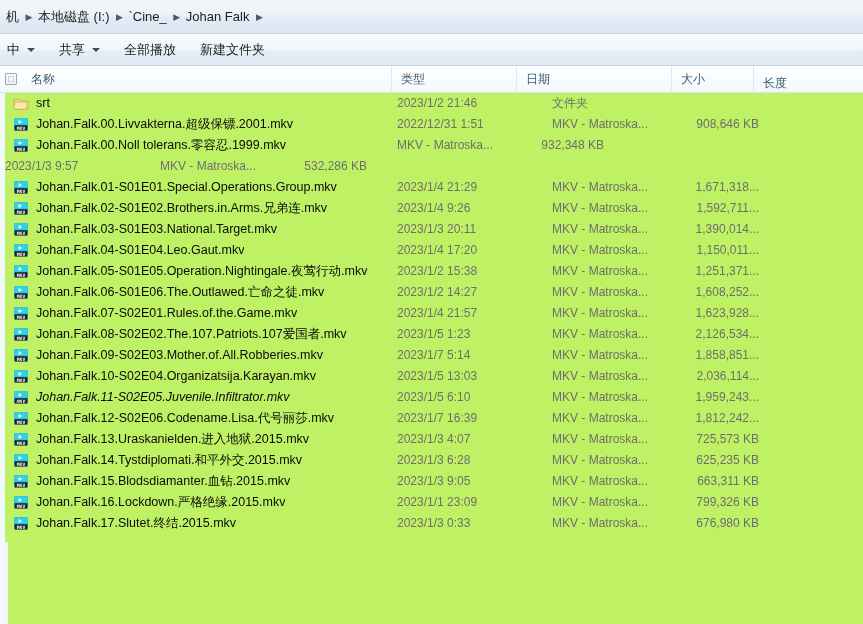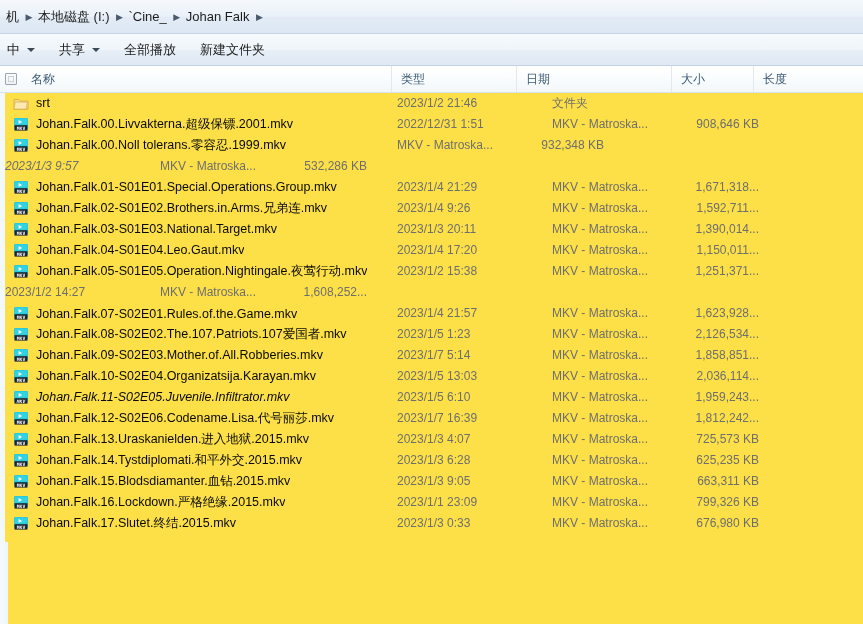--- a/index.html
+++ b/index.html
@@ -105,21 +105,21 @@
     display: flex;
     align-items: center;
     font-size: 12px;
     color: #3c5a74;
     padding-left: 9px;
     border-right: 1px solid #e1e8ef;
     height: 100%;
     overflow: hidden;
     white-space: nowrap;
   }
-  .ch.last { border-right: none; }
+  .ch.last { border-right: none; align-items: flex-end; }
   .ch-check {
     flex: 0 0 22px;
     display: flex;
     align-items: center;
     justify-content: center;
     padding-left: 0;
     border-right: none;
   }
   .hdr-checkbox {
     width: 12px; height: 12px;
@@ -133,21 +133,21 @@
     position: absolute;
     left: 2px; top: 2px; right: 2px; bottom: 2px;
     border: 1px solid #c9d2da;
   }
 
   
   .listwrap {
     flex: 1 1 auto;
     position: relative;
     overflow: hidden;
-    background: #fde047;
+    background: #bef264;
   }
   .leftstrip {
     position: absolute;
     left: 0; top: 0; bottom: 0;
     width: 5px;
     background: #f3f8fc;
     z-index: 2;
   }
   .row {
     display: flex;
@@ -295,21 +295,21 @@
                 <text x="8" y="12.5" font-family="DejaVu Sans Mono, monospace" font-size="4.6" fill="#ffffff" text-anchor="middle" font-weight="bold">MKV</text>
               </svg>
             </span>
             <span class="fname">Johan.Falk.00.Noll tolerans.零容忍.1999.mkv</span>
           </div>
           <div class="cell-type" style="flex: 0 0 125px; width: 125px;">MKV - Matroska...</div>
           <div class="cell-size" style="flex: 0 0 82px; width: 82px;">932,348 KB</div>
           <div class="cell-len" style="flex: 0 0 104px; width: 104px;"></div>
         </div>
         <div class="row">
-          <div class="cell-date" style="flex: 0 0 155px; width: 155px; font-style: italic;">2023/1/3 9:57</div>
+          <div class="cell-date" style="flex: 0 0 155px; width: 155px;">2023/1/3 9:57</div>
           <div class="cell-type" style="flex: 0 0 125px; width: 125px;">MKV - Matroska...</div>
           <div class="cell-size" style="flex: 0 0 82px; width: 82px;">532,286 KB</div>
           <div class="cell-len" style="flex: 0 0 104px; width: 104px;"></div>
         </div>
         <div class="row">
           <div class="cell-name" style="flex: 0 0 392px; width: 392px;">
             <span class="ico">
               <svg width="16" height="16" viewBox="0 0 16 16">
                 <rect x="1" y="1" width="14" height="11" rx="1" fill="#2ec8d8"></rect>
                 <rect x="2" y="2" width="12" height="5.2" fill="#31d2e2"></rect>
@@ -391,27 +391,39 @@
               </svg>
             </span>
             <span class="fname">Johan.Falk.05-S01E05.Operation.Nightingale.夜莺行动.mkv</span>
           </div>
           <div class="cell-date" style="flex: 0 0 155px; width: 155px;">2023/1/2 15:38</div>
           <div class="cell-type" style="flex: 0 0 125px; width: 125px;">MKV - Matroska...</div>
           <div class="cell-size" style="flex: 0 0 82px; width: 82px;">1,251,371...</div>
           <div class="cell-len" style="flex: 0 0 104px; width: 104px;"></div>
         </div>
         <div class="row">
+          <div class="cell-name" style="flex: 0 0 392px; width: 392px;">
+            <span class="ico">
+              <svg width="16" height="16" viewBox="0 0 16 16">
+                <rect x="1" y="1" width="14" height="11" rx="1" fill="#2ec8d8"></rect>
+                <rect x="2" y="2" width="12" height="5.2" fill="#31d2e2"></rect>
+                <path d="M5.6 2.9l3.6 2-3.6 2z" fill="#ffffff"></path>
+                <rect x="1.5" y="8.2" width="13" height="5.4" fill="#1a2330"></rect>
+                <text x="8" y="12.5" font-family="DejaVu Sans Mono, monospace" font-size="4.6" fill="#ffffff" text-anchor="middle" font-weight="bold">MKV</text>
+              </svg>
+            </span>
+            <span class="fname">Johan.Falk.06-S01E06.The.Outlawed.亡命之徒.mkv</span>
+          </div>
           <div class="cell-date" style="flex: 0 0 155px; width: 155px;">2023/1/2 14:27</div>
           <div class="cell-type" style="flex: 0 0 125px; width: 125px;">MKV - Matroska...</div>
           <div class="cell-size" style="flex: 0 0 82px; width: 82px;">1,608,252...</div>
           <div class="cell-len" style="flex: 0 0 104px; width: 104px;"></div>
         </div>
         <div class="row">
-          <div class="cell-name" style="flex: 0 0 392px; width: 392px; align-items: flex-end;">
+          <div class="cell-name" style="flex: 0 0 392px; width: 392px;">
             <span class="ico">
               <svg width="16" height="16" viewBox="0 0 16 16">
                 <rect x="1" y="1" width="14" height="11" rx="1" fill="#2ec8d8"></rect>
                 <rect x="2" y="2" width="12" height="5.2" fill="#31d2e2"></rect>
                 <path d="M5.6 2.9l3.6 2-3.6 2z" fill="#ffffff"></path>
                 <rect x="1.5" y="8.2" width="13" height="5.4" fill="#1a2330"></rect>
                 <text x="8" y="12.5" font-family="DejaVu Sans Mono, monospace" font-size="4.6" fill="#ffffff" text-anchor="middle" font-weight="bold">MKV</text>
               </svg>
             </span>
             <span class="fname">Johan.Falk.07-S02E01.Rules.of.the.Game.mkv</span>

